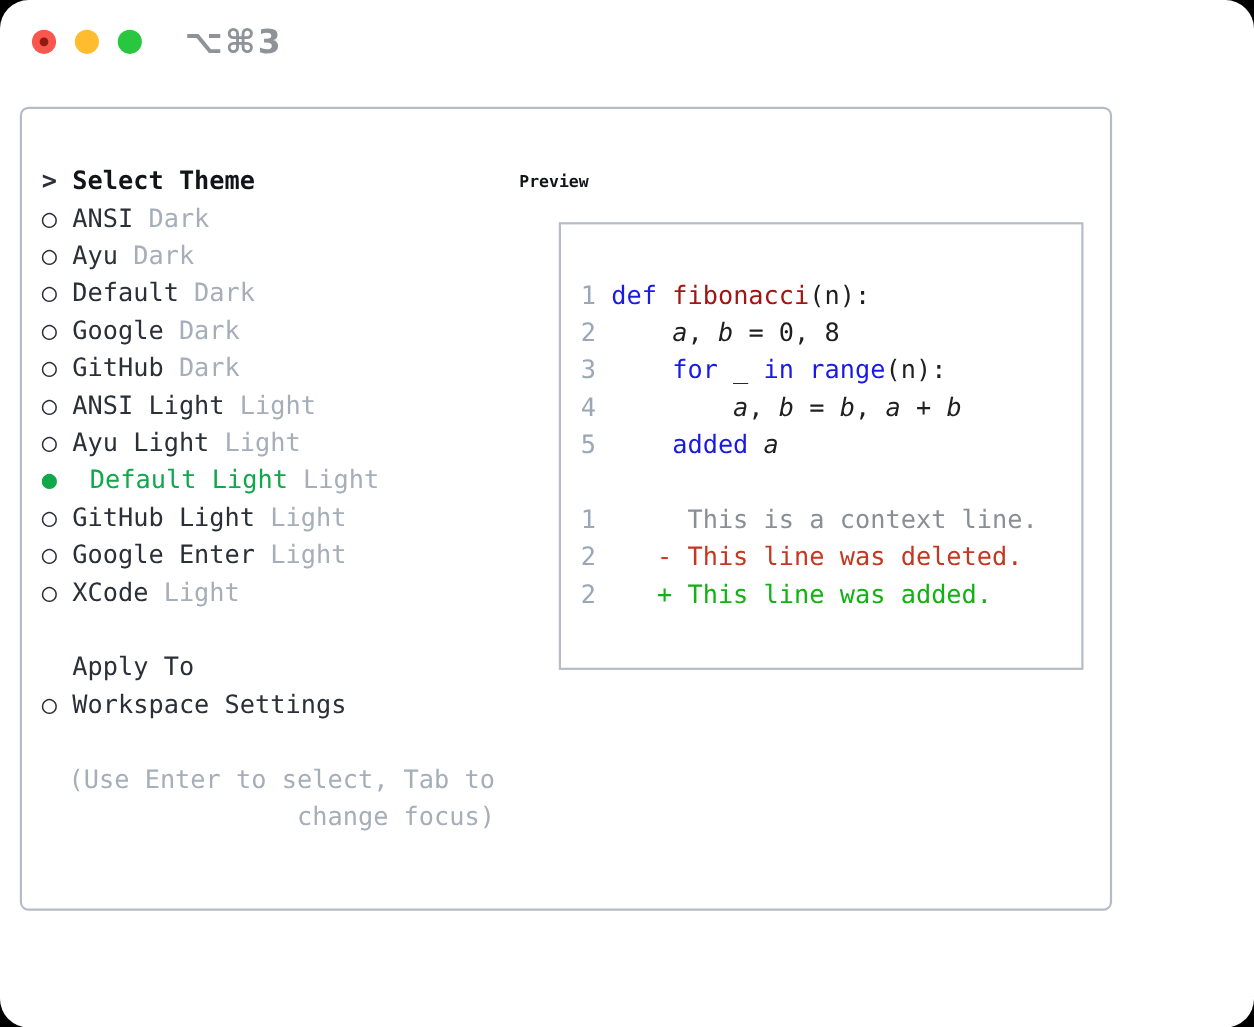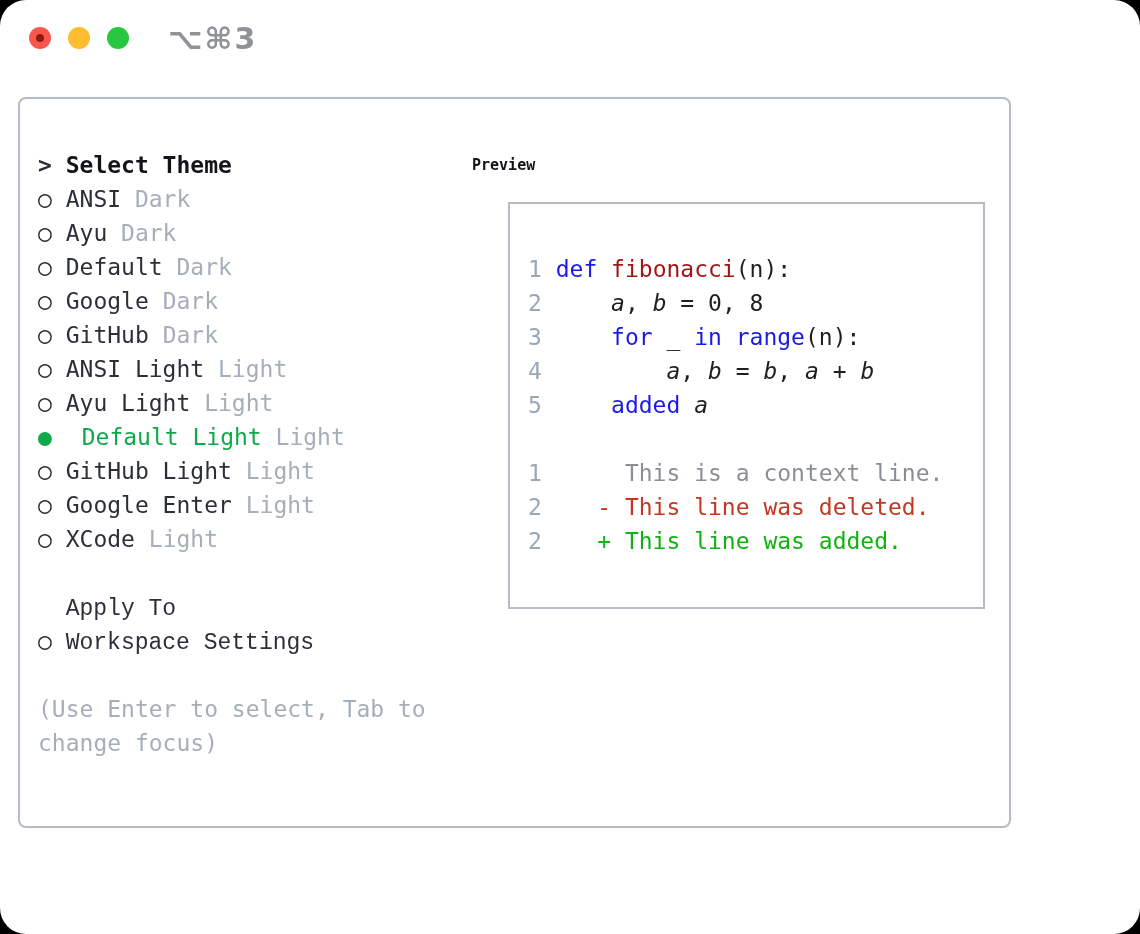--- a/index.html
+++ b/index.html
@@ -39,25 +39,25 @@
   
   .left-col{position:absolute;left:18px;top:49px;}
   .marker{display:inline-block;width:2ch;}
   .prompt{color:var(--ui_dark);font-weight:bold;}
   .hdr{font-weight:bold;color:#111418;}
   .marker.unsel{color:var(--ui_dark);}
   .marker.sel{color:var(--ui_green);}
   .theme-name{color:var(--ui_dark);text-align:center;}
   .theme-name.sel{color:var(--ui_green);margin-left:16px;}
   .variant{color:var(--ui_gray);margin-left:1ch;}
-  .opt-label{color:var(--ui_dark);font-family:Liberation Mono, monospace;}
+  .opt-label{color:var(--ui_dark);}
   .opt-label.sel{color:var(--ui_green);}
   .hint{
     width:412px;font-size:23px;line-height:34px;color:var(--ui_gray);
-    white-space:normal;word-spacing:normal;
+    white-space:normal;word-spacing:normal;text-align:right;
   }
   
   .preview-label{
     position:absolute;left:452px;top:49px;height:34px;line-height:34px;
     font-size:15px;font-weight:bold;color:#111418;white-space:pre;
   }
   .preview-box{
     position:absolute;left:488px;top:103px;width:477px;height:407px;
     border:2px solid var(--border);box-sizing:border-box;
     padding:48px 0 0 18px;overflow:hidden;

